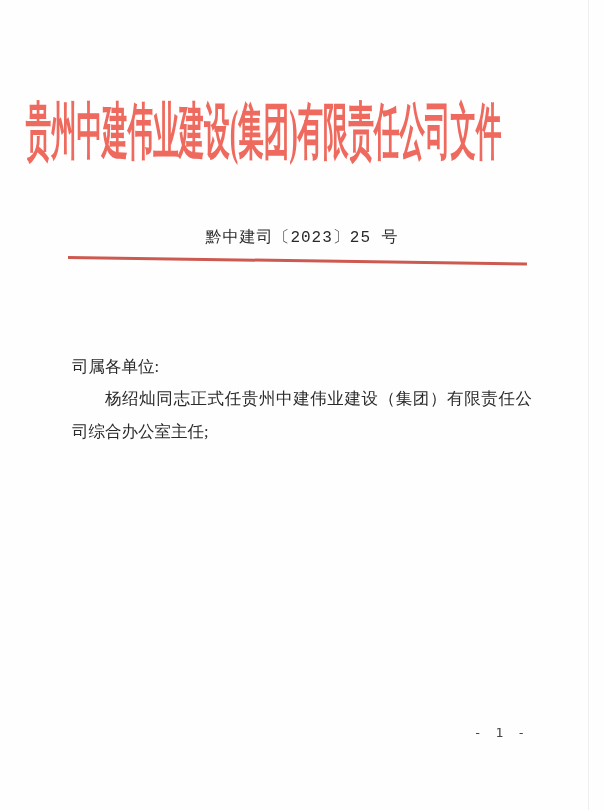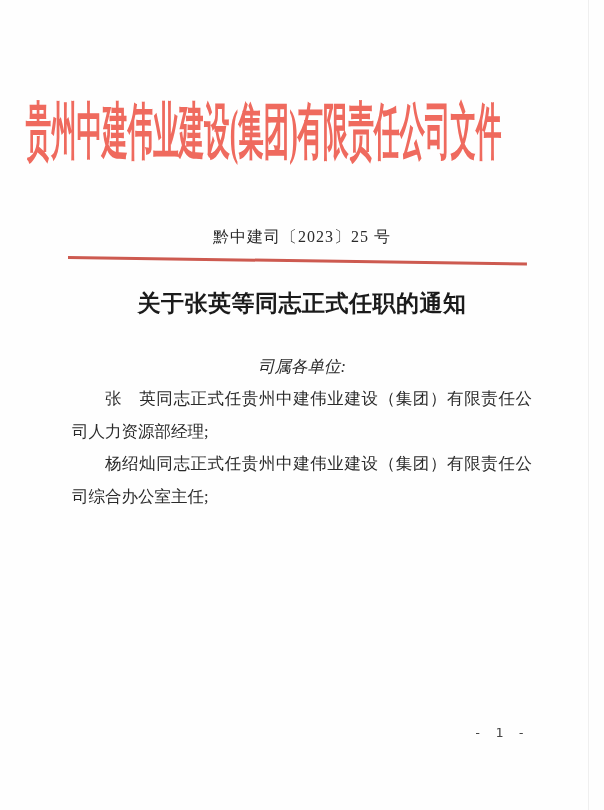--- a/index.html
+++ b/index.html
@@ -48,20 +48,21 @@
   
   .doc-number {
     position: absolute;
     top: 227px;
     left: 0;
     width: 604px;
     text-align: center;
     font-size: 16px;
     letter-spacing: 1px;
     color: #2a2a2a;
+    font-family: Liberation Mono, monospace;
   }
   
   .red-rule {
     position: absolute;
     top: 256px;
     left: 68px;
     width: 459px;
     height: 2.5px;
     background: #cd5a50;
     transform: rotate(0.8deg);
@@ -86,22 +87,21 @@
     position: absolute;
     top: 351px;
     left: 72px;
     width: 460px;
     font-size: 16.5px;
     line-height: 32.4px;
     color: #2a2a2a;
   }
   .salutation {
     margin: 0;
-    text-align: center;
-    font-style: italic;
+    text-align: left;
   }
   .para {
     margin: 0;
     text-indent: 2em;
     text-align: justify;
     text-justify: inter-character;
     word-break: break-all;
   }
   
   .page-number {
@@ -120,25 +120,23 @@
 <div class="page">
 
   <div class="header-title">
     <span class="header-title-text">贵州中建伟业建设(集团)有限责任公司文件</span>
   </div>
 
   <div class="doc-number">黔中建司〔2023〕25 号</div>
 
   <div class="red-rule"></div>
 
-  <h1 class="doc-title">关于张英等同志正式任职的通知</h1>
 
   <div class="body-text">
     <p class="salutation">司属各单位:</p>
-    <p class="para">张　英同志正式任贵州中建伟业建设（集团）有限责任公司人力资源部经理;</p>
     <p class="para">杨绍灿同志正式任贵州中建伟业建设（集团）有限责任公司综合办公室主任;</p>
   </div>
 
   <div class="page-number">- 1 -</div>
 
   <div class="scan-edge"></div>
 
 </div>
 
 </body></html>

